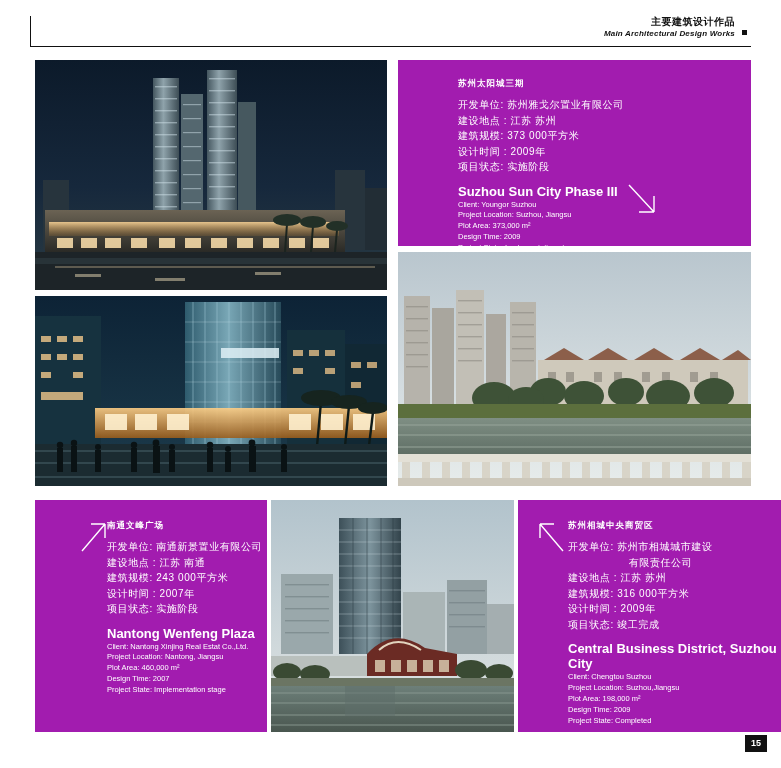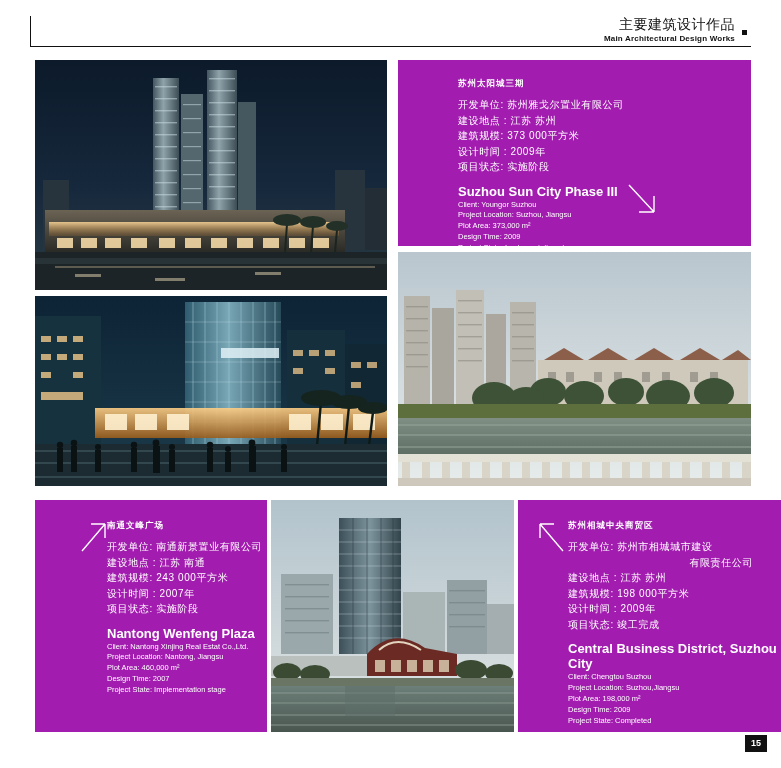--- a/index.html
+++ b/index.html
@@ -13,24 +13,24 @@
   .page{position:absolute;inset:0;}
 
   
   .header{
     position:absolute;left:30px;top:16px;width:721px;height:32px;
   }
   .header-titles{
     position:absolute;right:16px;top:0;text-align:right;line-height:1.25;
   }
   .header-cn{
-    font-size:14px;color:#111;font-weight:normal;letter-spacing:0.5px;
+    font-size:10px;color:#111;font-weight:bold;letter-spacing:0.5px;
   }
   .header-en{
-    font-size:8px;color:#111;font-weight:bold;letter-spacing:0.2px;
+    font-size:8px;color:#111;font-style:italic;font-weight:bold;letter-spacing:0.2px;
   }
   .header-mark{
     position:absolute;right:4px;top:14px;width:5px;height:5px;background:#111;
   }
   .header-rule{
     position:absolute;left:0;top:30px;width:721px;height:1px;background:#111;
   }
   .header-rule2{
     position:absolute;left:0;top:0;width:1px;height:30px;background:#111;
   }
@@ -529,23 +529,23 @@
     </svg>
   </div>
 
   <div class="panel" style="left:518px;top:500px;width:233px;height:232px;padding-left:36px;">
     <svg class="arrow" style="left:18px;top:20px;" width="30" height="34" viewBox="0 0 30 34">
       <path d="M27 31 L4 4 M4 4 L18 4 M4 4 L4 18" fill="none" stroke="#ffffff" stroke-width="1.4"></path>
     </svg>
     <div style="position:absolute;left:50px;top:20px;right:6px;">
       <div class="cn-title">苏州相城中央商贸区</div>
       <div class="cn-line">开发单位: 苏州市相城城市建设</div>
-      <div class="cn-line" style="text-align:right;padding-right:28px;">有限责任公司</div>
+      <div class="cn-line" style="text-align:center;padding-right:28px;">有限责任公司</div>
       <div class="cn-line">建设地点 : 江苏  苏州</div>
-      <div class="cn-line">建筑规模: 198 000平方米</div>
+      <div class="cn-line">建筑规模: 316 000平方米</div>
       <div class="cn-line">设计时间 : 2009年</div>
       <div class="cn-line">项目状态: 竣工完成</div>
       <div class="en-title">Central Business District, Suzhou City</div>
       <div class="en-line">Client: Chengtou Suzhou</div>
       <div class="en-line">Project Location: Suzhou,Jiangsu</div>
       <div class="en-line">Plot Area: 198,000 m²</div>
       <div class="en-line">Design Time: 2009</div>
       <div class="en-line">Project State: Completed</div>
     </div>
   </div>

